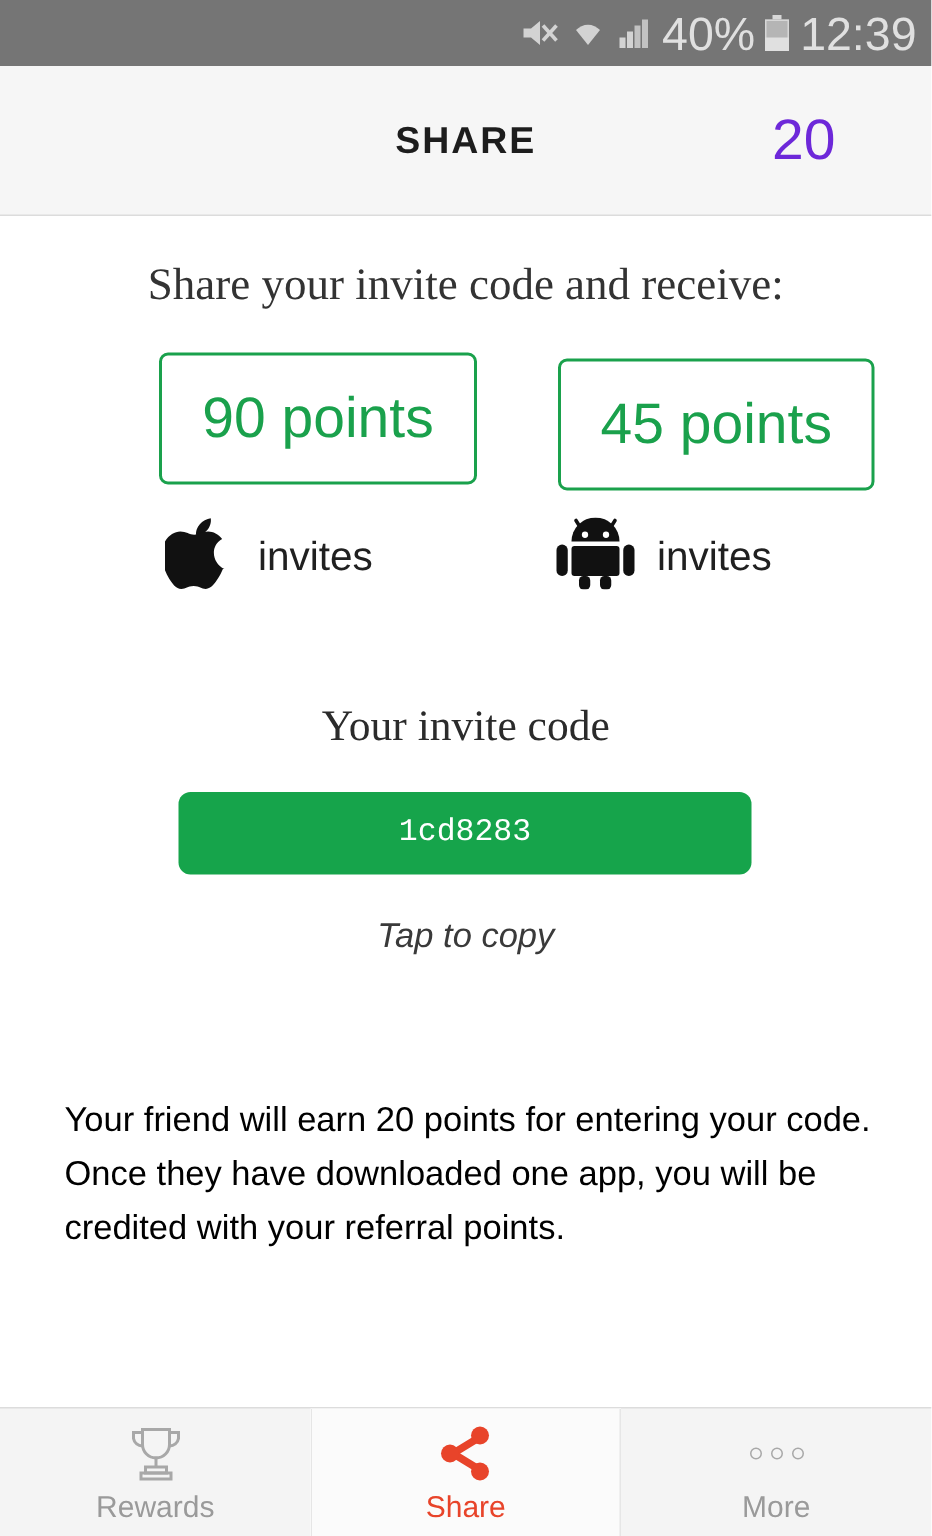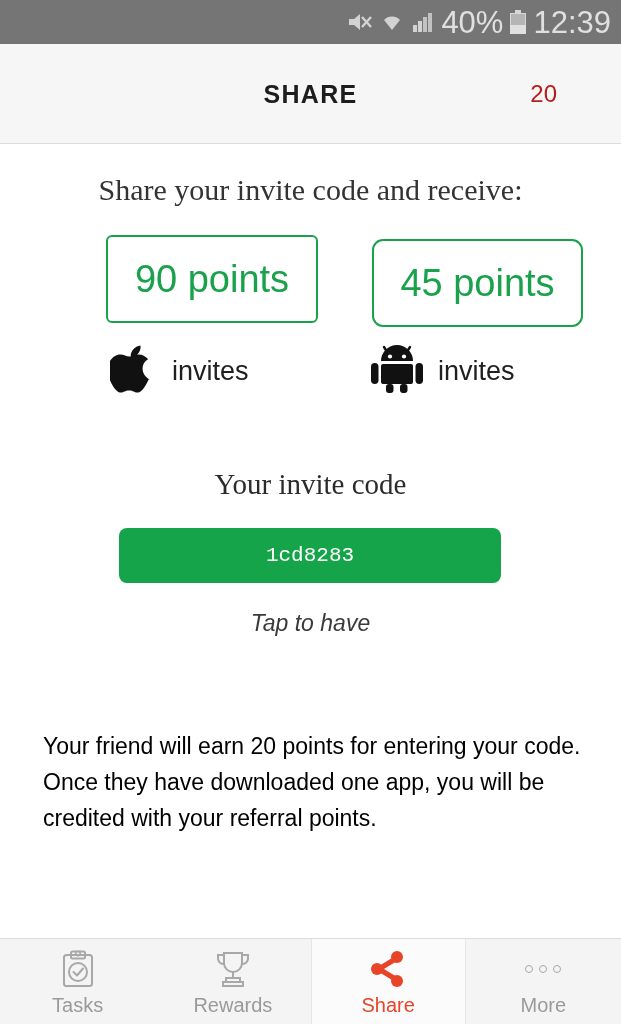--- a/index.html
+++ b/index.html
@@ -50,21 +50,21 @@
   }
   .header-title {
     position: absolute; left: 0; top: 0; width: 621px; height: 100px;
     display: flex; align-items: center; justify-content: center;
     font-size: 25px; font-weight: bold; letter-spacing: 1.3px;
     color: #1d1d1d;
   }
   .header-points {
     position: absolute; right: 64px; top: 0; height: 100px;
     display: flex; align-items: center;
-    font-size: 24px; color: #b91c1c;
+    font-size: 38px; color: #6d28d9;
   }
 
   
   .main { position: absolute; top: 145px; left: 0; width: 621px; height: 793px; padding-left: 48px; }
 
   .share-heading {
     position: absolute; top: 28px; left: 0; width: 621px;
     text-align: center;
     font-family: "Liberation Serif", serif;
     font-size: 30px; color: #333333;
@@ -74,21 +74,21 @@
   .points-box {
     position: absolute;
     border: 2px solid #1aa14c;
     border-radius: 6px;
     display: flex; align-items: center; justify-content: center;
     font-size: 38px; color: #1aa14c;
     background: #ffffff;
     margin-left: 34px;
   }
   .points-box.ios     { left: 72px;  top: 2px;  width: 212px; height: 88px; }
-  .points-box.android { left: 338px; top: 6px;  width: 211px; height: 88px; border-radius: 11px; }
+  .points-box.android { left: 338px; top: 6px;  width: 211px; height: 88px; }
 
   .platform-row { position: absolute; top: 198px; left: 0; width: 621px; height: 60px; }
   .platform {
     position: absolute; display: flex; align-items: center; gap: 14px;
   }
   .platform.ios     { left: 110px; top: 0; }
   .platform.android { left: 370px; top: 2px; }
   .platform-label { font-size: 27px; color: #202020; }
 
   .invite-code-title {
@@ -223,40 +223,28 @@
           </svg>
         </span>
         <span class="platform-label">invites</span>
       </div>
     </div>
 
     <div class="invite-code-title">Your invite code</div>
 
     <button class="invite-code-button">1cd8283</button>
 
-    <div class="tap-to-copy">Tap to have</div>
+    <div class="tap-to-copy">Tap to copy</div>
 
     <div class="footer-note">Your friend will earn 20 points for entering your code. Once they have downloaded one app, you will be credited with your referral points.</div>
   </div>
 
   <div class="bottom-nav">
 
 
-    <div class="nav-item">
-      <div class="nav-icon">
-        <svg width="36" height="38" viewBox="0 0 36 38">
-          <rect x="4" y="5" width="28" height="31" rx="2.5" fill="none" stroke="#a8a8a8" stroke-width="2"></rect>
-          <rect x="11" y="1.5" width="14" height="7" rx="1.5" fill="none" stroke="#a8a8a8" stroke-width="2"></rect>
-          <circle cx="18" cy="3.5" r="2.2" fill="none" stroke="#a8a8a8" stroke-width="1.6"></circle>
-          <circle cx="18" cy="22" r="9" fill="none" stroke="#a8a8a8" stroke-width="2"></circle>
-          <path d="M13.5 22 L17 25.5 L23 18.5" fill="none" stroke="#a8a8a8" stroke-width="2" stroke-linecap="round" stroke-linejoin="round"></path>
-        </svg>
-      </div>
-      <div class="nav-label">Tasks</div>
-    </div>
 
     <div class="nav-item">
       <div class="nav-icon">
         <svg width="38" height="38" viewBox="0 0 38 38">
           <path d="M10 3 H28 V13 A9 9 0 0 1 10 13 Z" fill="none" stroke="#a8a8a8" stroke-width="2"></path>
           <path d="M10 5 H4 V9 A6 6 0 0 0 10 14" fill="none" stroke="#a8a8a8" stroke-width="2"></path>
           <path d="M28 5 H34 V9 A6 6 0 0 1 28 14" fill="none" stroke="#a8a8a8" stroke-width="2"></path>
           <line x1="19" y1="21" x2="19" y2="28" stroke="#a8a8a8" stroke-width="2"></line>
           <rect x="12" y="28" width="14" height="4" fill="none" stroke="#a8a8a8" stroke-width="2"></rect>
           <rect x="9" y="32" width="20" height="4" fill="none" stroke="#a8a8a8" stroke-width="2"></rect>

